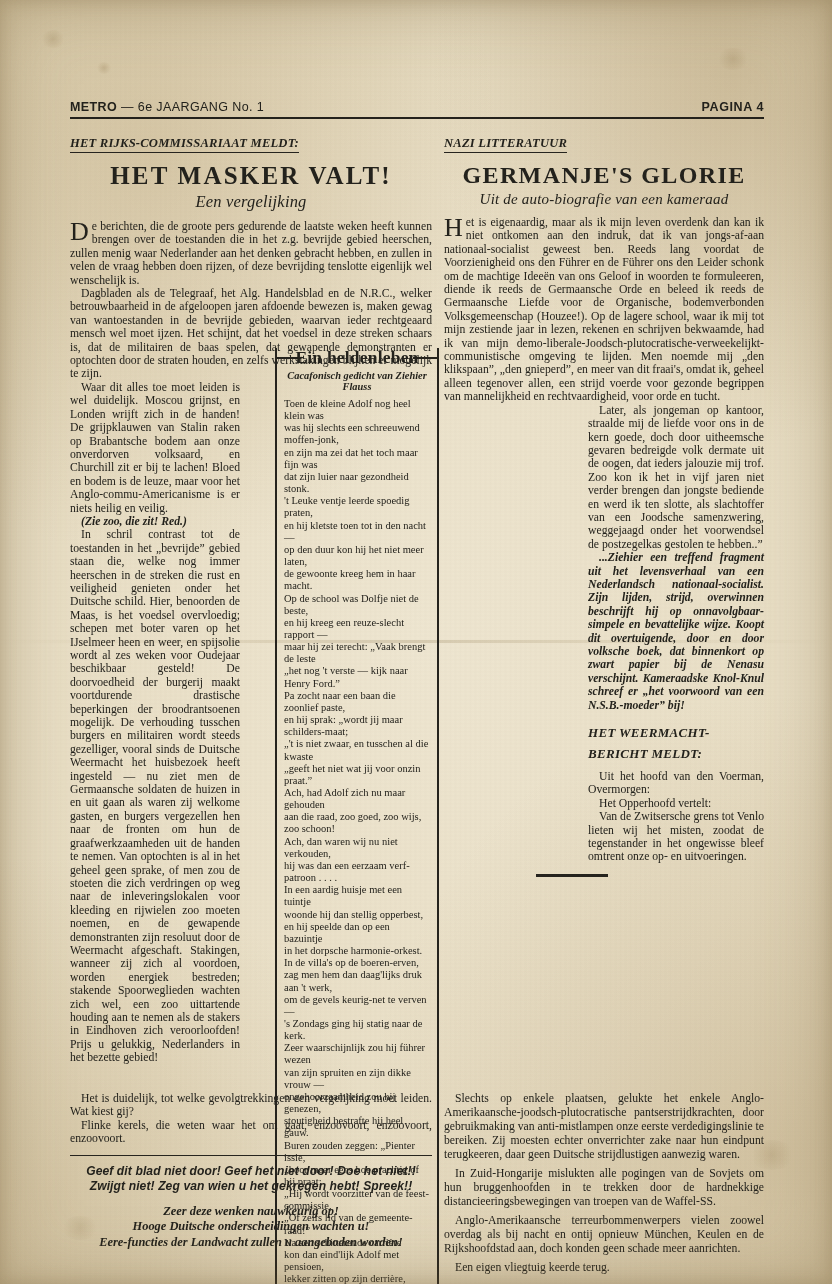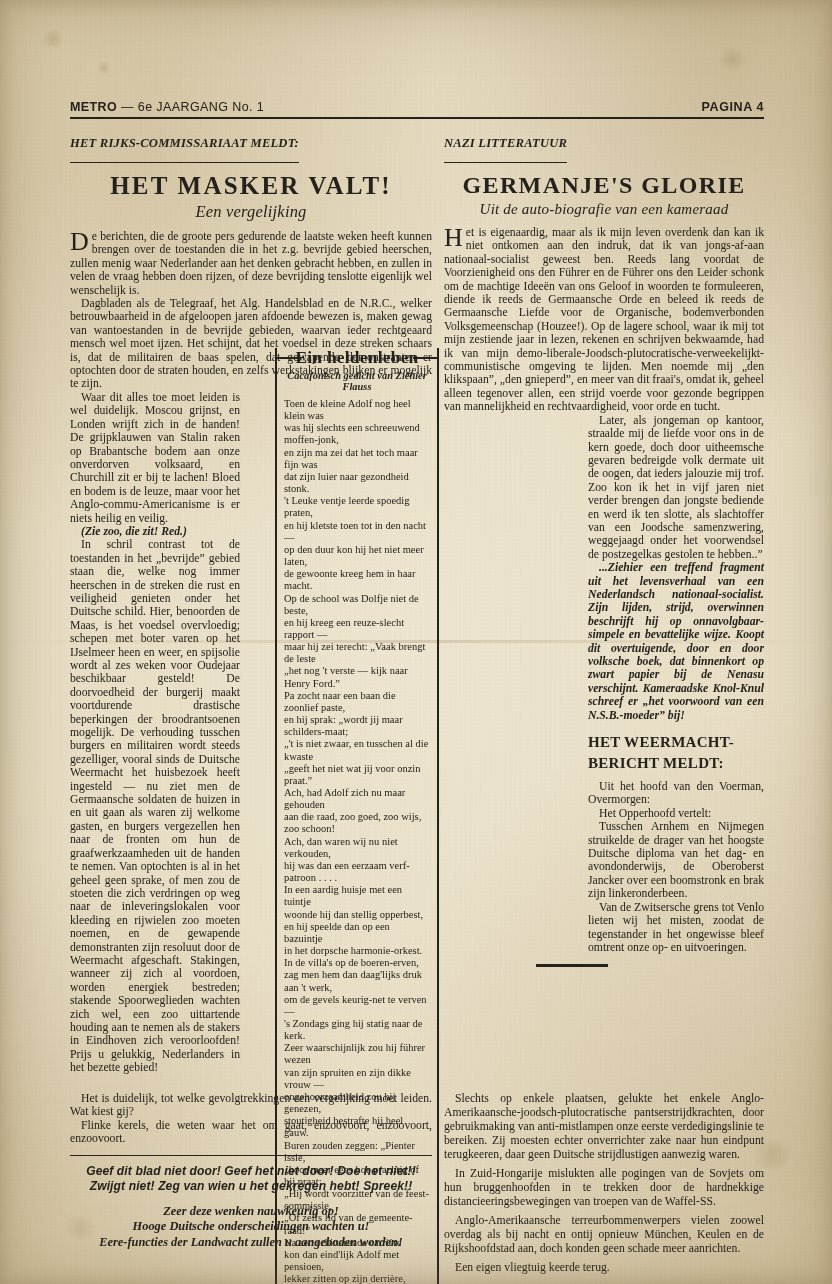--- a/index.html
+++ b/index.html
@@ -89,21 +89,21 @@
   .col-right { width: 320px; }
 
   .kicker {
     font-family: "Liberation Serif", serif;
     font-style: italic;
     font-weight: bold;
     font-size: 12.6px;
     letter-spacing: .2px;
     border-bottom: 1.4px solid #25231e;
     display: inline-block;
-    padding-bottom: 11px;
+    padding-bottom: 1px;
     margin-bottom: 9px;
   }
   h1.headline {
     margin: 0 0 2px 0;
     text-align: center;
     font-family: "Liberation Serif", serif;
     font-weight: bold;
     font-size: 25px;
     letter-spacing: 2.2px;
   }
@@ -190,22 +190,23 @@
     font-style: italic;
     font-weight: bold;
     font-size: 11.4px;
     line-height: 13.2px;
     text-align: justify;
     text-indent: 11px;
     margin-top: 7px;
   }
   h2.sub-headline {
     font-family: "Liberation Serif", serif;
-    font-weight: bold;
-    font-size: 15px;
+    font-style: italic;
+    font-weight: bold;
+    font-size: 13px;
     line-height: 21px;
     margin: 10px 12px 6px 0;
     letter-spacing: .3px;
   }
   .minirule {
     width: 72px;
     border-top: 3px solid #24221d;
     margin: 10px auto 9px auto;
   }
 
@@ -318,21 +319,20 @@
           <p>Later, als jongeman op kantoor, straalde mij de liefde voor ons in de kern goede, doch door uitheemsche gevaren bedreigde volk dermate uit de oogen, dat ieders jalouzie mij trof. Zoo kon ik het in vijf jaren niet verder brengen dan jongste bediende en werd ik ten slotte, als slachtoffer van een Joodsche samenzwering, weggejaagd onder het voorwendsel de postzegelkas gestolen te hebben..”</p>
           <p class="italicblock">...Ziehier een treffend fragment uit het levensverhaal van een Nederlandsch nationaal-socialist. Zijn lijden, strijd, overwinnen beschrijft hij op onnavolgbaar-simpele en bevattelijke wijze. Koopt dit overtuigende, door en door volksche boek, dat binnenkort op zwart papier bij de Nenasu verschijnt. Kameraadske Knol-Knul schreef er „het voorwoord van een N.S.B.-moeder” bij!</p>
 
           <h2 class="sub-headline">
             <span>HET WEERMACHT-</span><br>
             <span>BERICHT MELDT:</span>
           </h2>
 
           <p>Uit het hoofd van den Voerman, Overmorgen:</p>
           <p>Het Opperhoofd vertelt:</p>
-          <p>Tusschen Arnhem en Nijmegen struikelde de drager van het hoogste Duitsche diploma van het dag- en avondonderwijs, de Oberoberst Jancker over een boomstronk en brak zijn linkeronderbeen.</p>
           <p>Van de Zwitsersche grens tot Venlo lieten wij het misten, zoodat de tegenstander in het ongewisse bleef omtrent onze op- en uitvoeringen.</p>
         </div>
         <div class="minirule" style="margin:10px 0 9px 92px;"></div>
       </div>
     </div>
 
     <div id="poembox">
       <div class="boxtoprule"></div>
       <div class="boxtoprule r"></div>
       <div id="poemtitle">Ein heldenleben</div>

